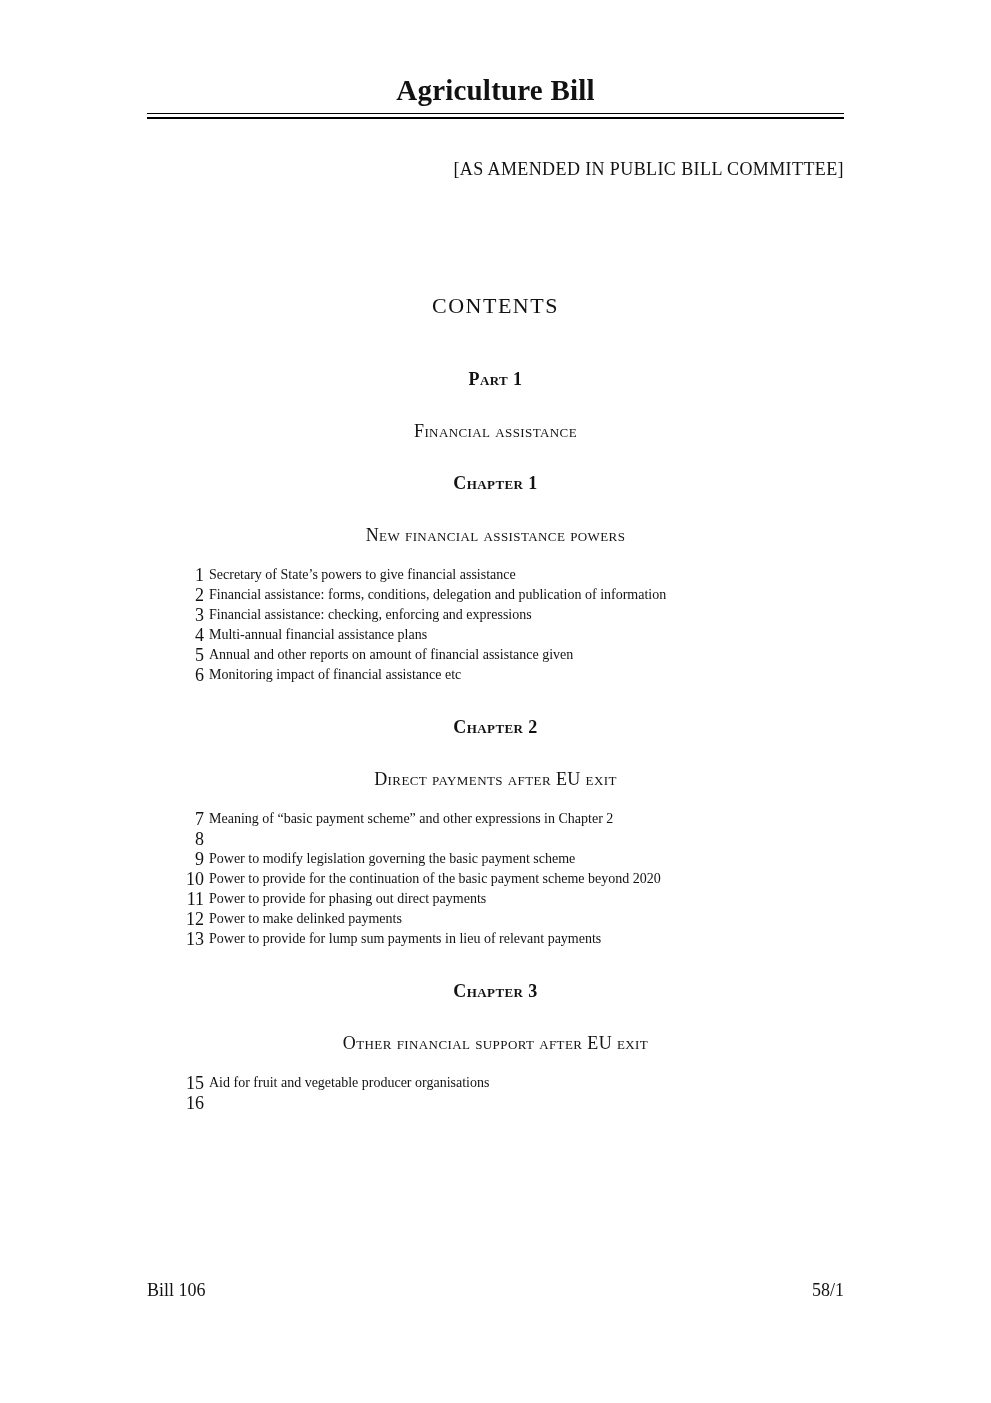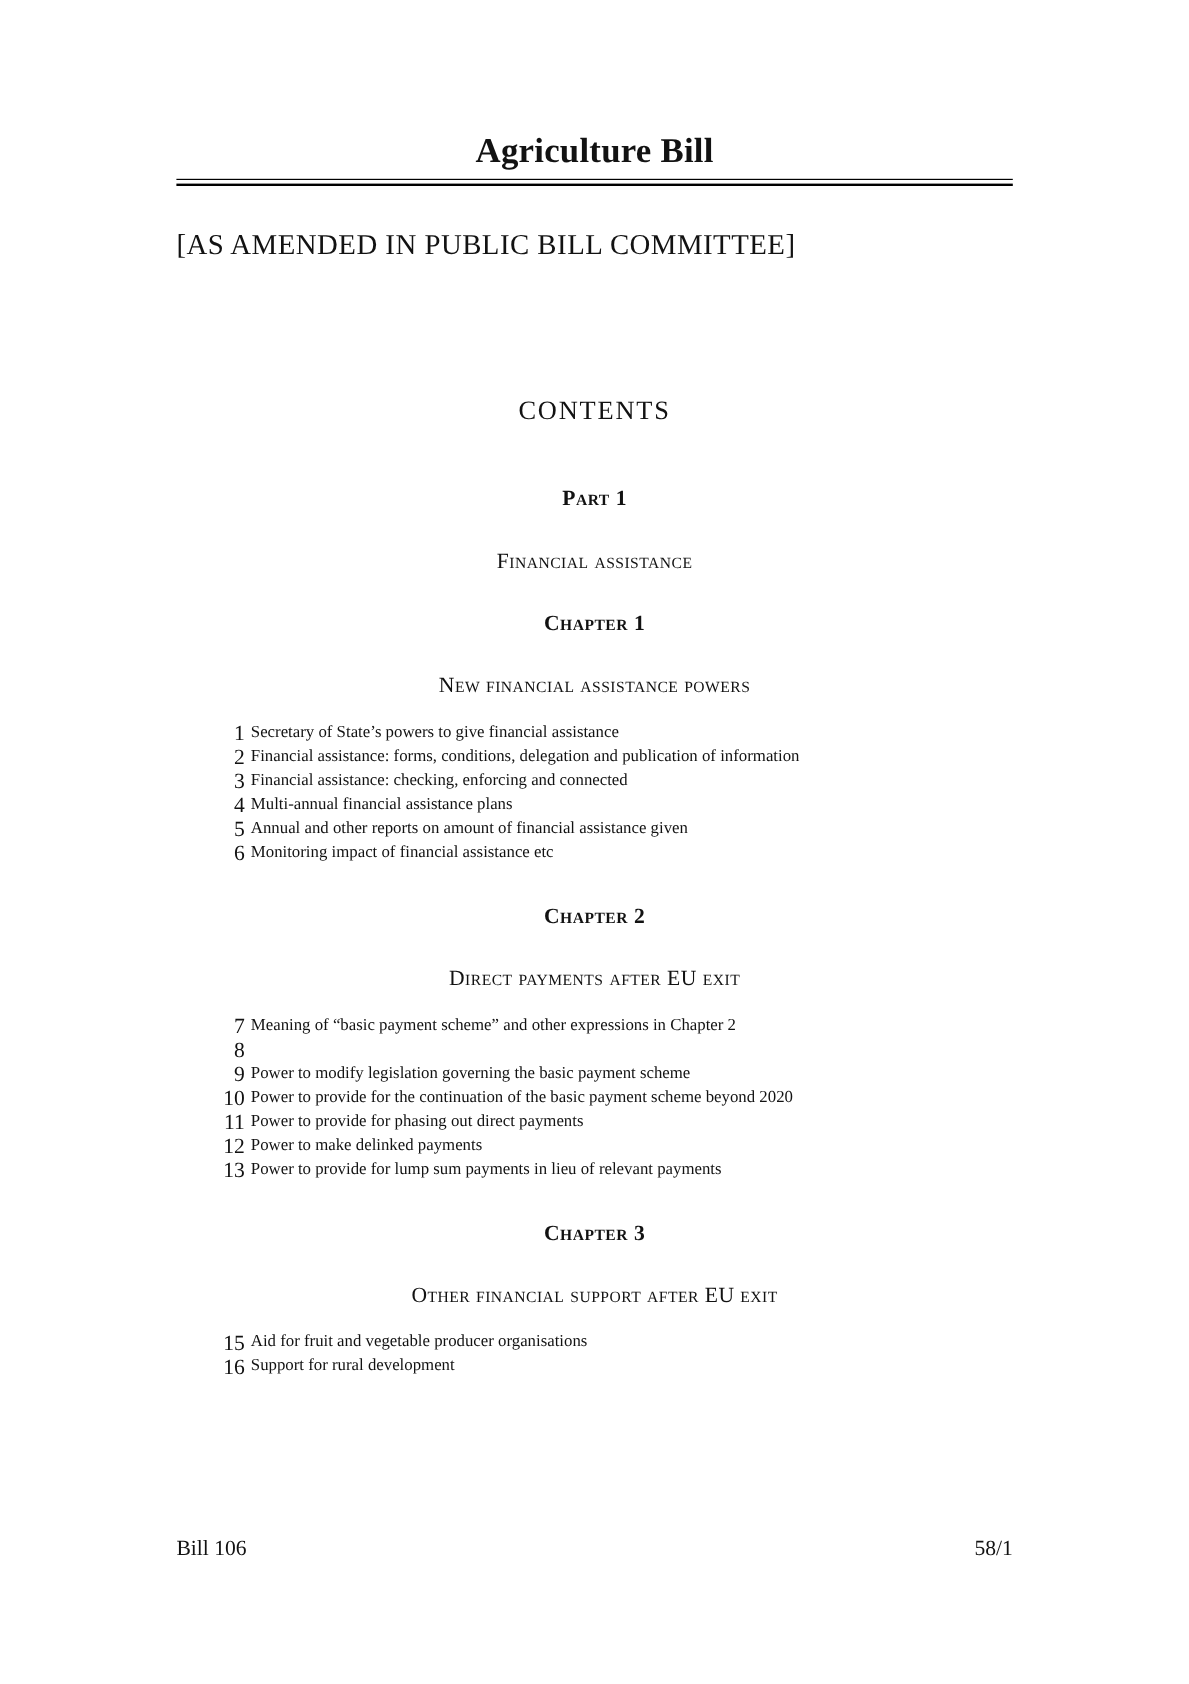--- a/index.html
+++ b/index.html
@@ -14,41 +14,41 @@
     height: 1403px;
     position: relative;
     overflow: hidden;
   }
   .page {
     width: 697px;
     margin: 0 auto;
     position: relative;
     height: 1403px;
     box-sizing: border-box;
-    padding-top: 108px;
+    padding-top: 72px;
   }
   .doc-title {
     margin: 0;
     font-size: 29px;
     line-height: 36px;
     font-weight: bold;
     text-align: center;
     letter-spacing: 0.2px;
   }
   .title-rule {
     margin-top: 5px;
     height: 3px;
     border-top: 1.2px solid #000;
     border-bottom: 2.6px solid #000;
   }
   .doc-subtitle {
     margin: 40px 0 0 0;
-    font-size: 24px;
-    line-height: 20px;
-    text-align: left;
+    font-size: 18px;
+    line-height: 20px;
+    text-align: right;
     letter-spacing: 0.4px;
   }
   .contents-heading {
     margin: 114px 0 50px 0;
     font-size: 22px;
     line-height: 26px;
     font-weight: normal;
     text-align: center;
     letter-spacing: 1.5px;
   }
@@ -131,21 +131,21 @@
     <span class="item-text">Secretary of State’s powers to give financial assistance</span>
   </li>
 
   <li class="toc-item">
     <span class="item-number">2</span>
     <span class="item-text">Financial assistance: forms, conditions, delegation and publication of information</span>
   </li>
 
   <li class="toc-item">
     <span class="item-number">3</span>
-    <span class="item-text">Financial assistance: checking, enforcing and connected</span>
+    <span class="item-text">Financial assistance: checking, enforcing and expressions</span>
   </li>
 
   <li class="toc-item">
     <span class="item-number">4</span>
     <span class="item-text">Multi-annual financial assistance plans</span>
   </li>
 
   <li class="toc-item">
     <span class="item-number">5</span>
     <span class="item-text">Annual and other reports on amount of financial assistance given</span>
@@ -203,21 +203,20 @@
     <p class="chapter-title">Other financial support after EU exit</p>
     <ul class="item-list">
 
   <li class="toc-item">
     <span class="item-number">15</span>
     <span class="item-text">Aid for fruit and vegetable producer organisations</span>
   </li>
 
   <li class="toc-item">
     <span class="item-number">16</span>
-    <span class="item-text">Support for rural development</span>
   </li>
 </ul>
   </section>
 </div>
   </section>
 </div>
 
   <div class="page-footer">
     <span>Bill 106</span>
     <span>58/1</span>

